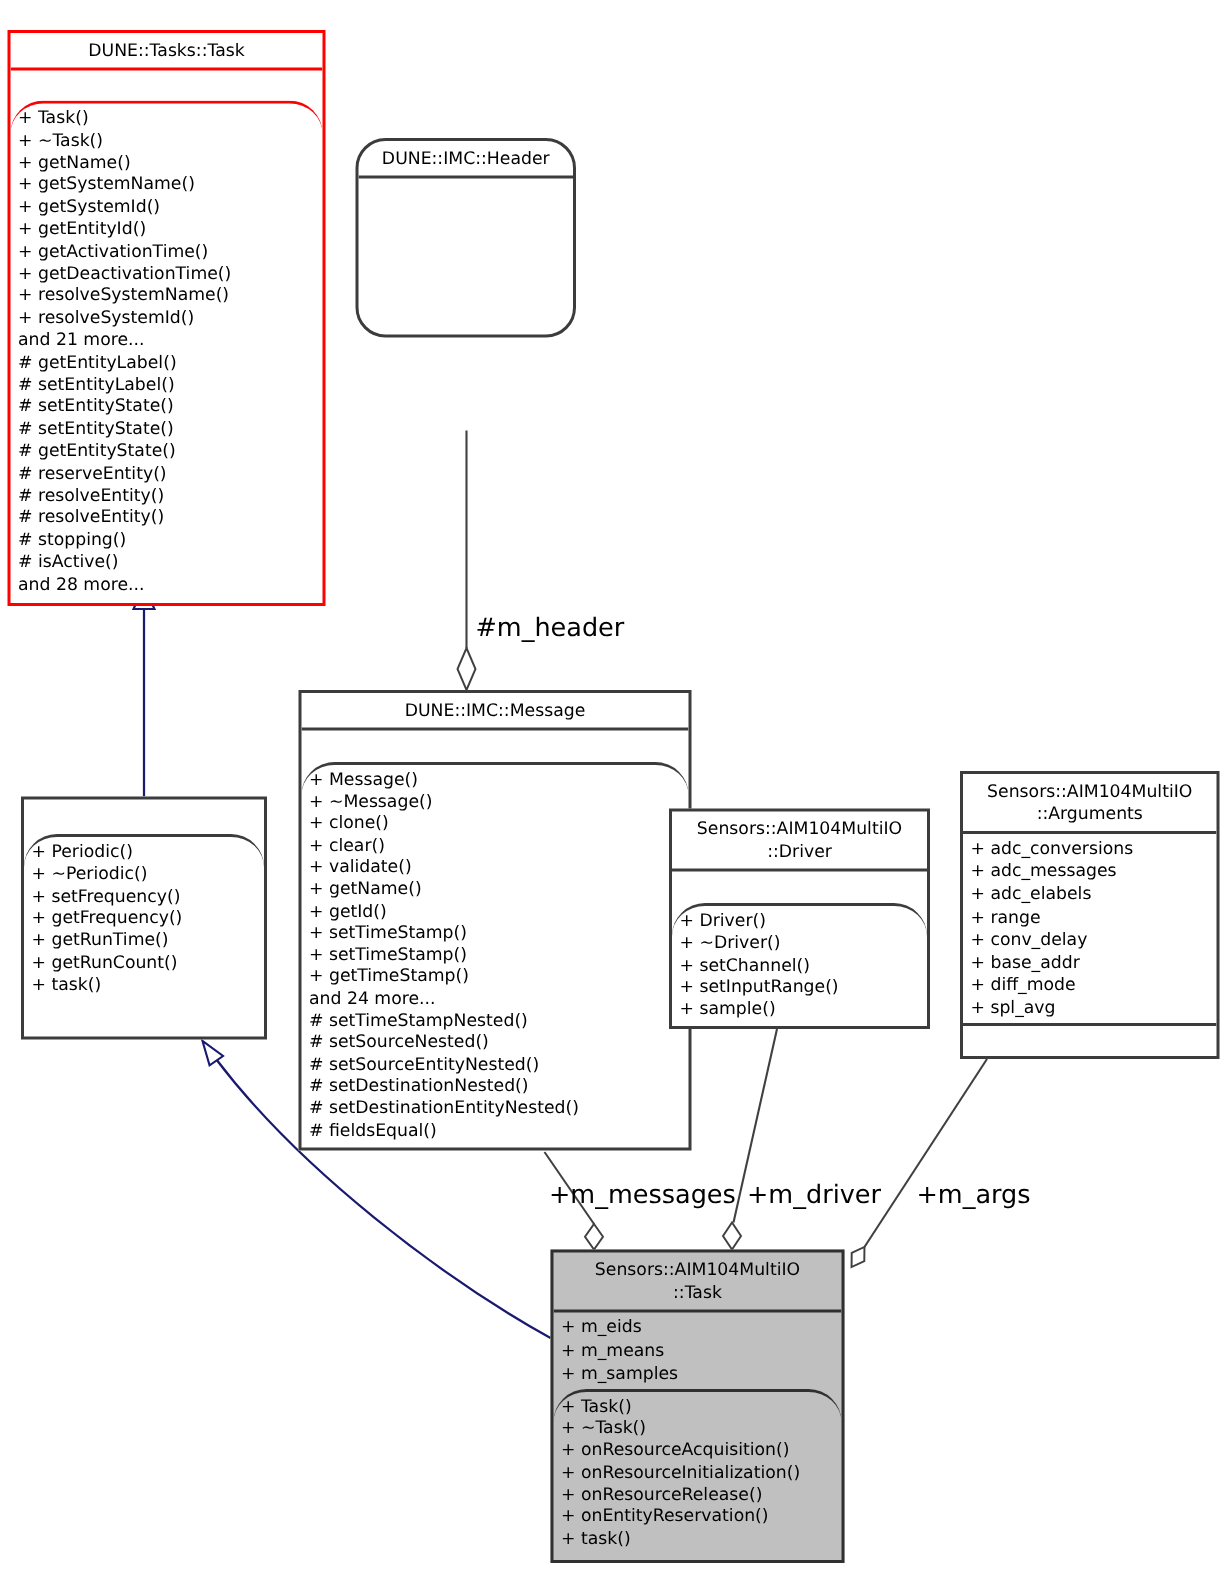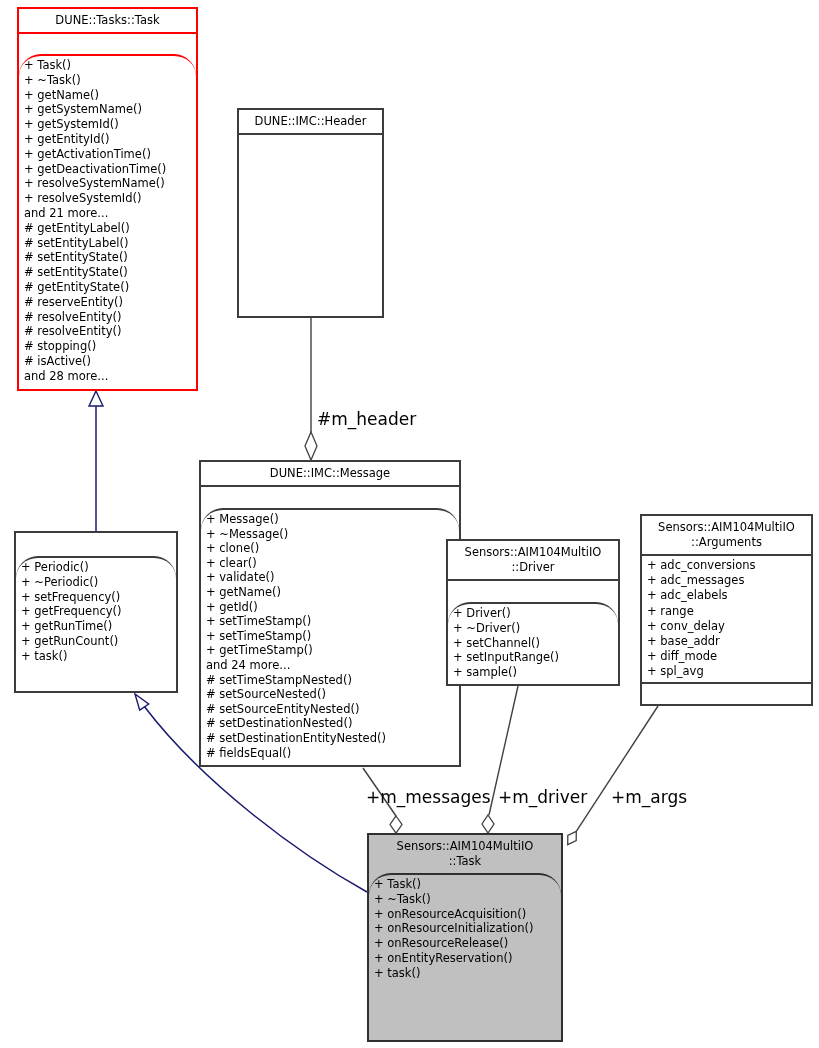--- a/index.html
+++ b/index.html
@@ -49,21 +49,21 @@
     <line x1="518" y1="686" x2="489" y2="815" stroke="#404040" stroke-width="1.4"></line>
     <polygon points="488,815 494,824 488,833 482,824" fill="#ffffff" stroke="#404040" stroke-width="1.3"></polygon>
   </g>
 
   <g>
     <line x1="658" y1="706" x2="576.3" y2="831.3" stroke="#404040" stroke-width="1.4"></line>
     <polygon points="567.7,844.7 567.8,835.3 576.3,831.3 576.2,840.7" fill="#ffffff" stroke="#404040" stroke-width="1.3"></polygon>
   </g>
 </svg>
 
-<div class="node red" style="left:5px;top:7px;width:181px;height:384px;margin-left:12px;">
+<div class="node red" style="left:5px;top:20px;width:212px;height:384px;">
   <div class="title">DUNE::Tasks::Task</div>
   <div class="empty" style="height:22px;"></div>
   <div class="compartment members">
       <div>+ Task()</div>
       <div>+ ~Task()</div>
       <div>+ getName()</div>
       <div>+ getSystemName()</div>
       <div>+ getSystemId()</div>
       <div>+ getEntityId()</div>
       <div>+ getActivationTime()</div>
@@ -78,21 +78,21 @@
       <div># getEntityState()</div>
       <div># reserveEntity()</div>
       <div># resolveEntity()</div>
       <div># resolveEntity()</div>
       <div># stopping()</div>
       <div># isActive()</div>
       <div>and 28 more...</div>
     </div>
 </div>
 
-<div class="node" style="left:237px;top:108px;width:147px;height:210px;">
+<div class="node" style="left:237px;top:92px;width:147px;height:133px;border-radius:20px;">
   <div class="title">DUNE::IMC::Header</div>
   <div class="empty" style="flex:1 1 auto;"></div>
 </div>
 
 <div class="node msg" style="left:199px;top:460px;width:262px;height:307px;">
   <div class="title">DUNE::IMC::Message</div>
   <div class="empty" style="height:23px;"></div>
   <div class="compartment members">
       <div>+ Message()</div>
       <div>+ ~Message()</div>
@@ -158,20 +158,25 @@
       <div>+ spl_avg</div>
     </div>
   <div class="empty" style="flex:1 1 auto;"></div>
 </div>
 
 <div class="node gray" style="left:367px;top:833px;width:196px;height:209px;">
   <div class="title">
     <div>Sensors::AIM104MultiIO</div>
     <div>::Task</div>
   </div>
+  <div class="compartment attrs">
+      <div>+ m_eids</div>
+      <div>+ m_means</div>
+      <div>+ m_samples</div>
+    </div>
   <div class="compartment members">
       <div>+ Task()</div>
       <div>+ ~Task()</div>
       <div>+ onResourceAcquisition()</div>
       <div>+ onResourceInitialization()</div>
       <div>+ onResourceRelease()</div>
       <div>+ onEntityReservation()</div>
       <div>+ task()</div>
     </div>
 </div>

